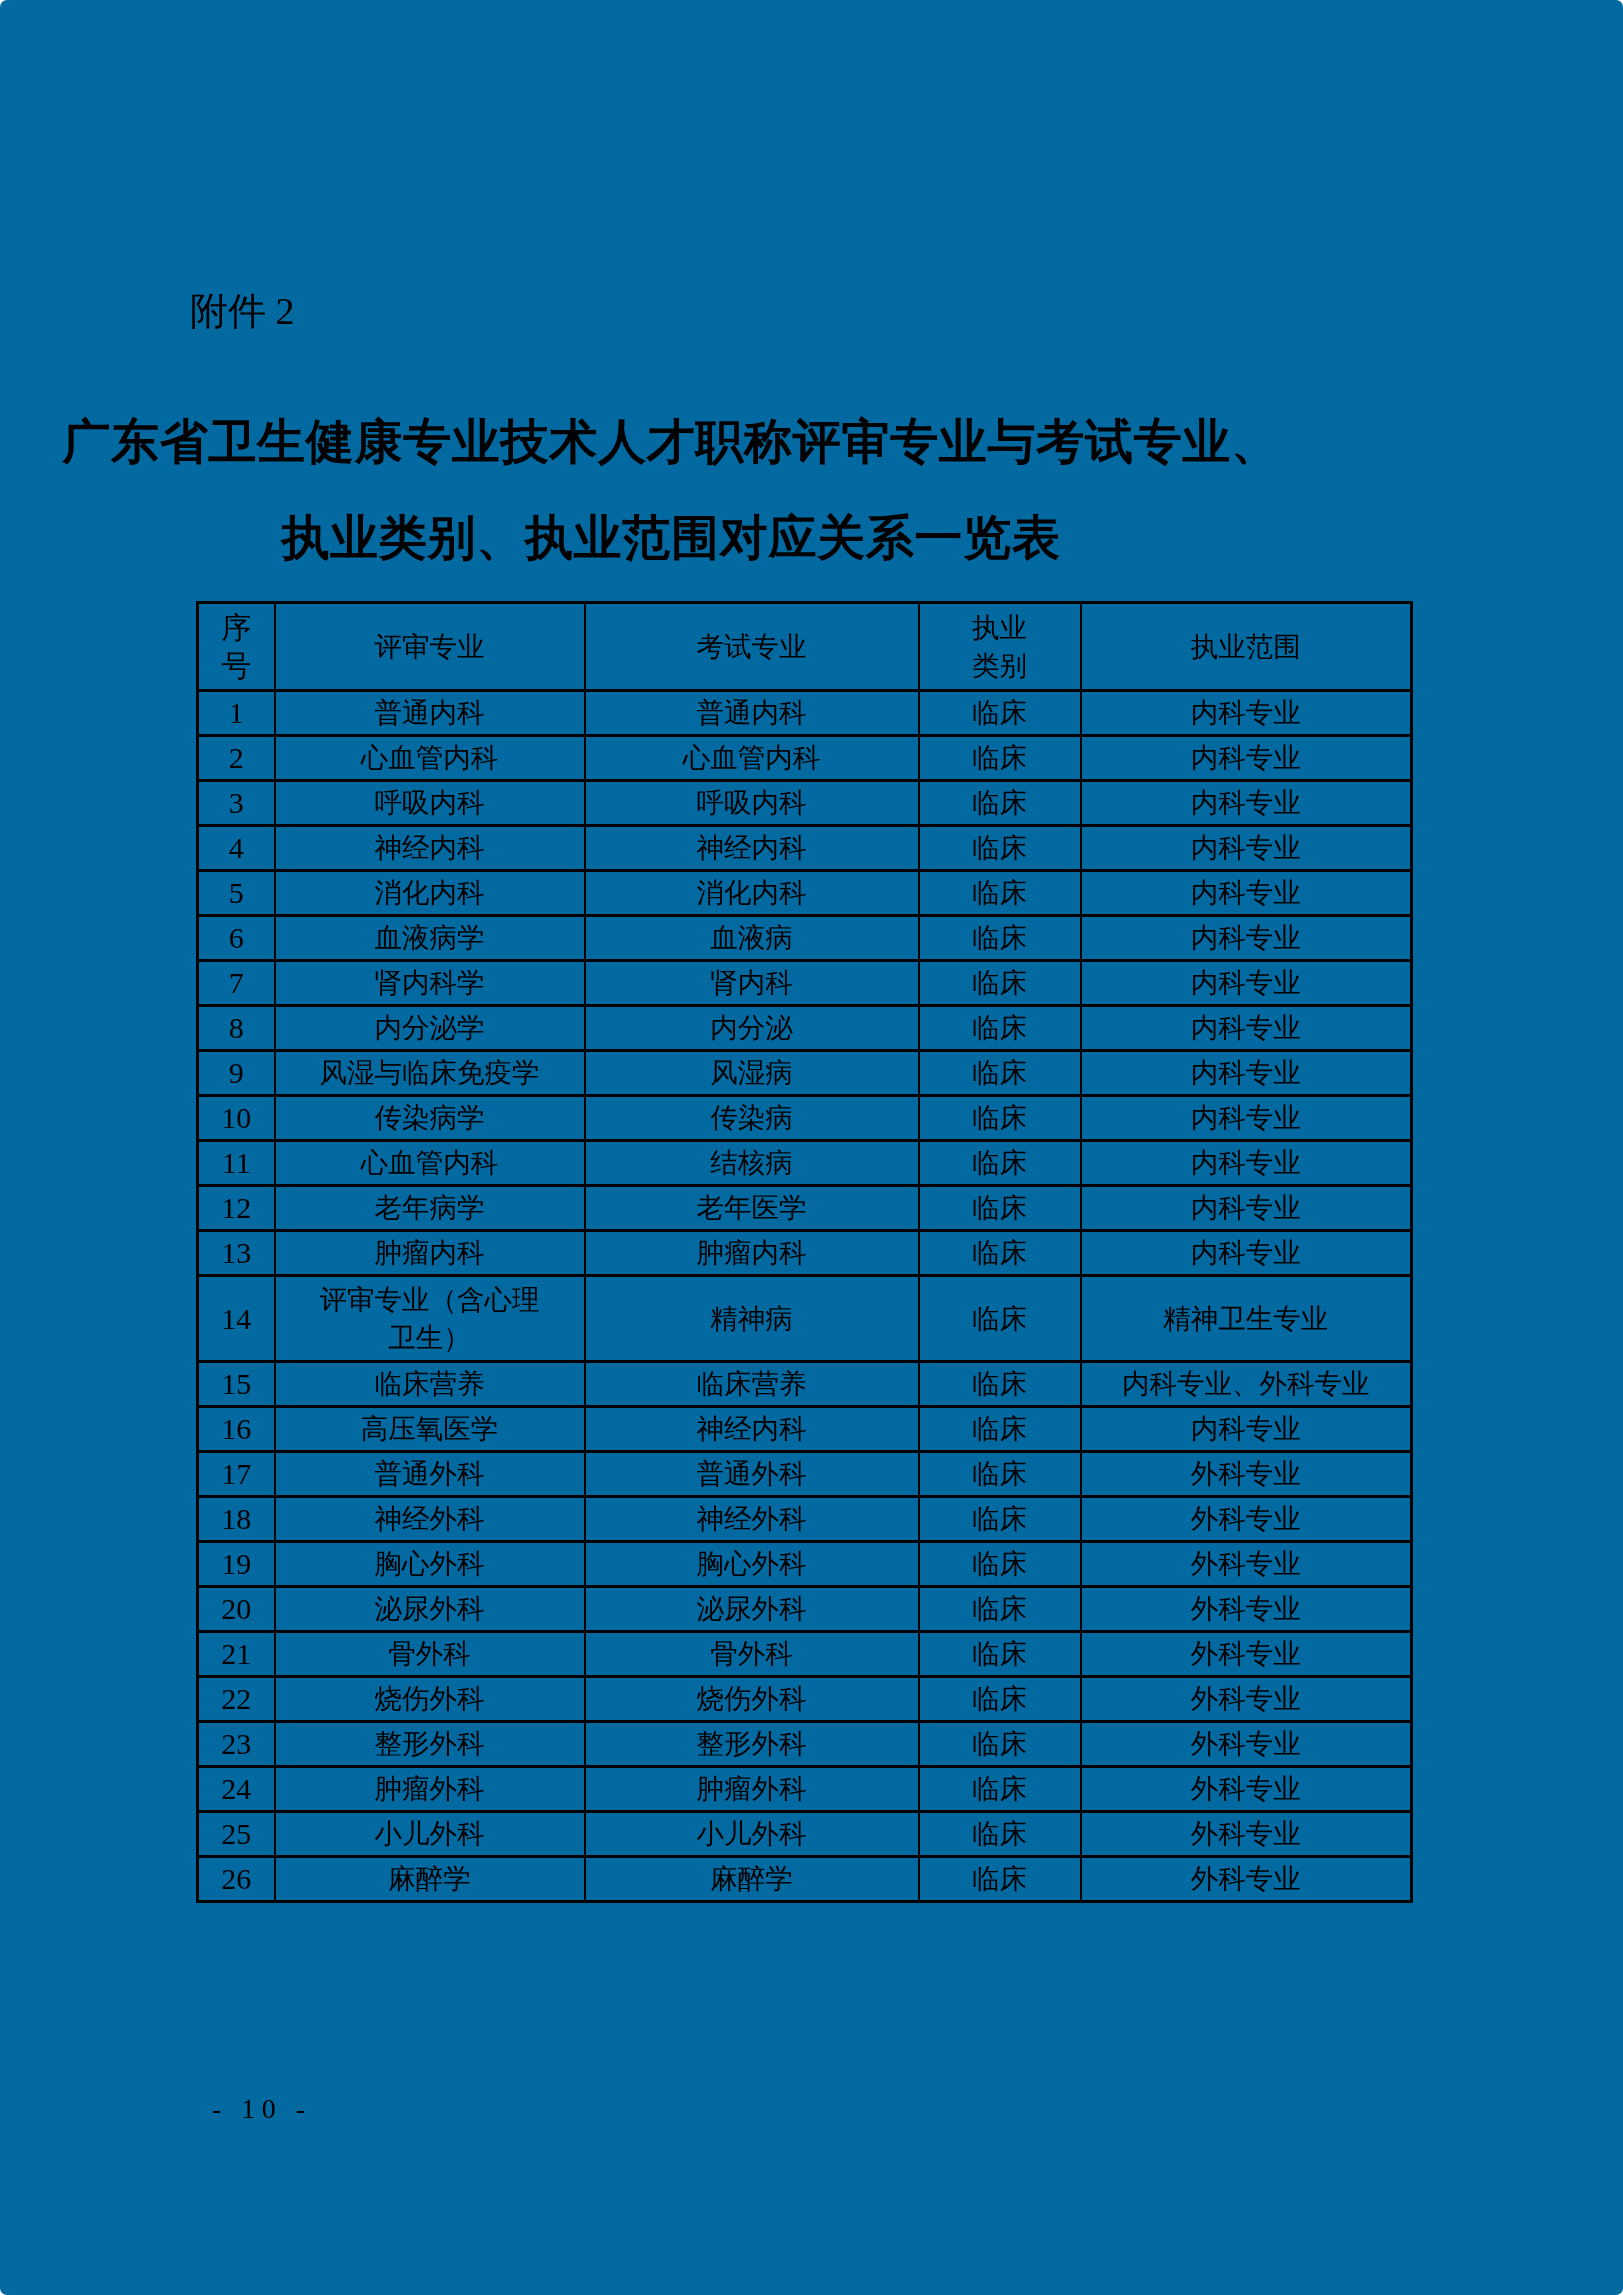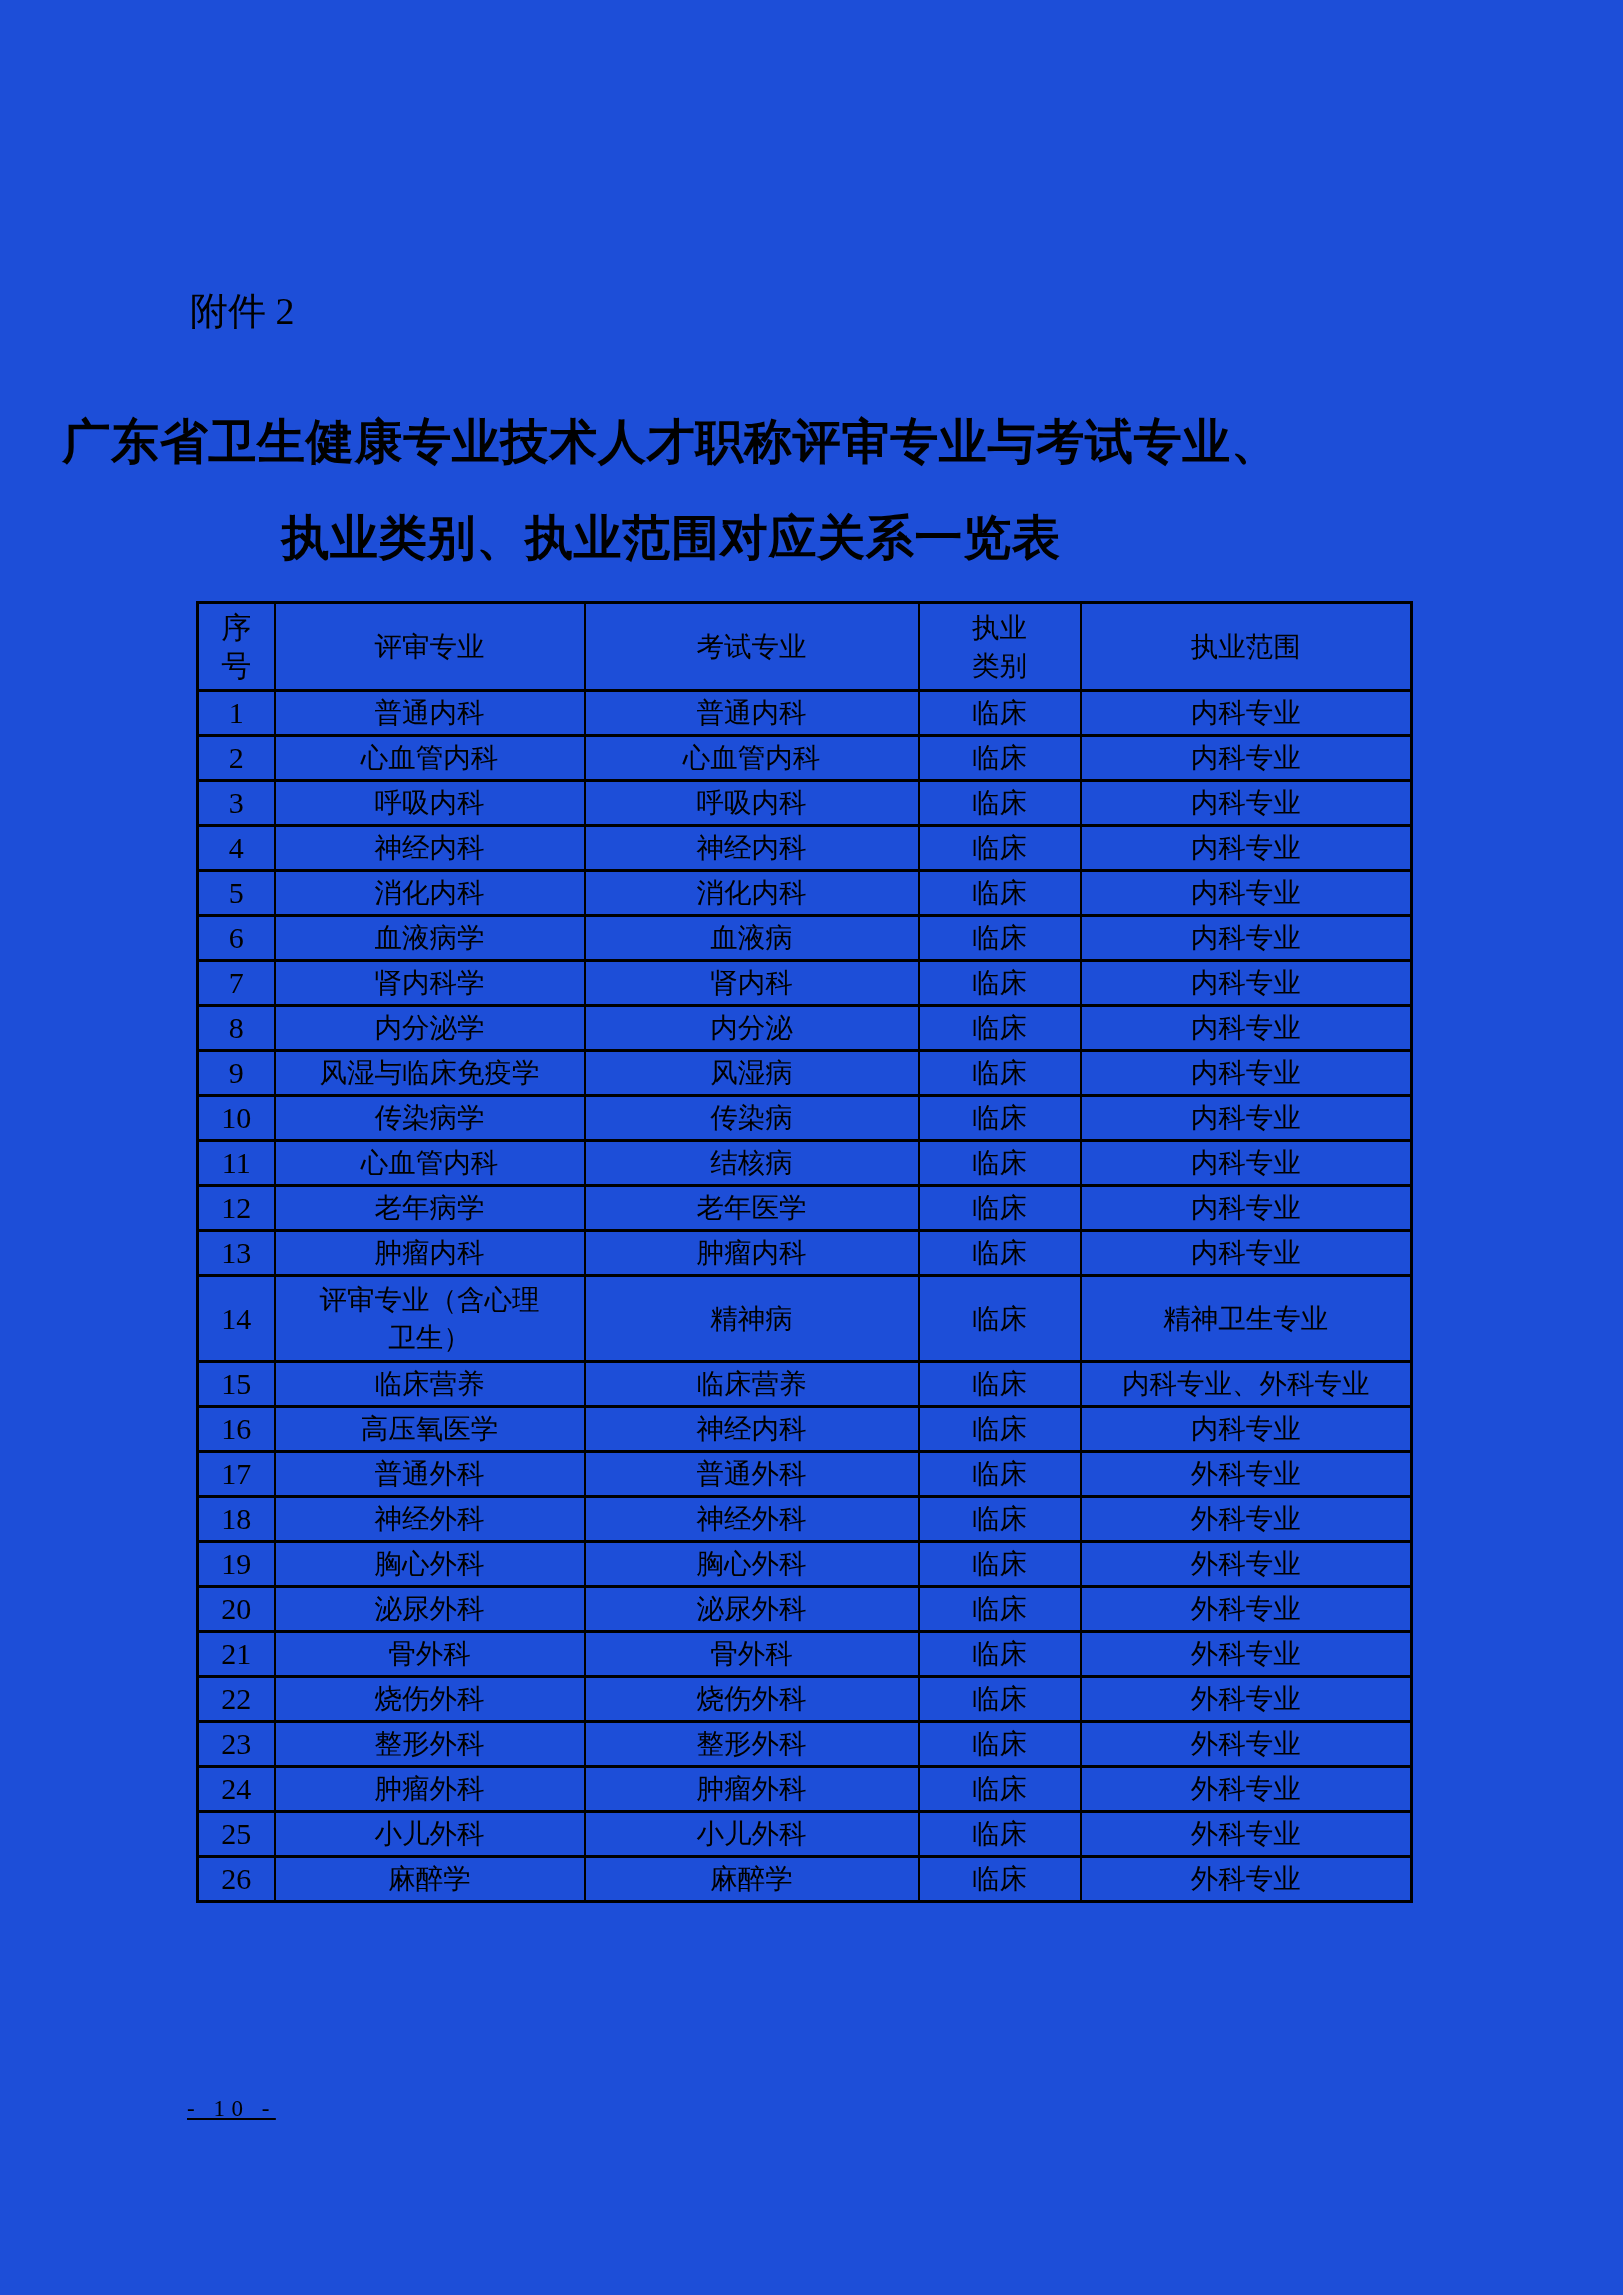--- a/index.html
+++ b/index.html
@@ -10,21 +10,22 @@
     color: #000000;
     font-family: "Liberation Serif", "DejaVu Serif", serif;
     position: relative;
     overflow: hidden;
   }
   .page {
     position: absolute;
     left: 0; top: 0;
     width: 1623px;
     height: 2295px;
-    background: #1d4ed8;
+    background: #0369a1;
+    border-radius: 7px;
   }
   .attachment-label {
     position: absolute;
     left: 190px;
     top: 290px;
     font-size: 38px;
     line-height: 43px;
     white-space: pre;
   }
   .doc-title {
@@ -59,27 +60,26 @@
     white-space: pre-line;
     line-height: 38px;
     overflow: hidden;
   }
   table.mapping thead tr { height: 88px; }
   table.mapping tbody tr { height: 45px; }
   table.mapping tbody tr.tall { height: 86px; }
   table.mapping td:first-child, table.mapping th:first-child { font-size: 30px; }
   .page-number {
     position: absolute;
-    left: 187px;
+    left: 212px;
     top: 2090px;
-    font-size: 23px;
+    font-size: 28px;
     line-height: 37px;
     letter-spacing: 6.5px;
     white-space: pre;
-    text-decoration: underline;
   }
 </style>
 </head>
 <body>
 
 <div class="page">
 
   <div class="attachment-label">附件 2</div>
 
   <div class="doc-title">

